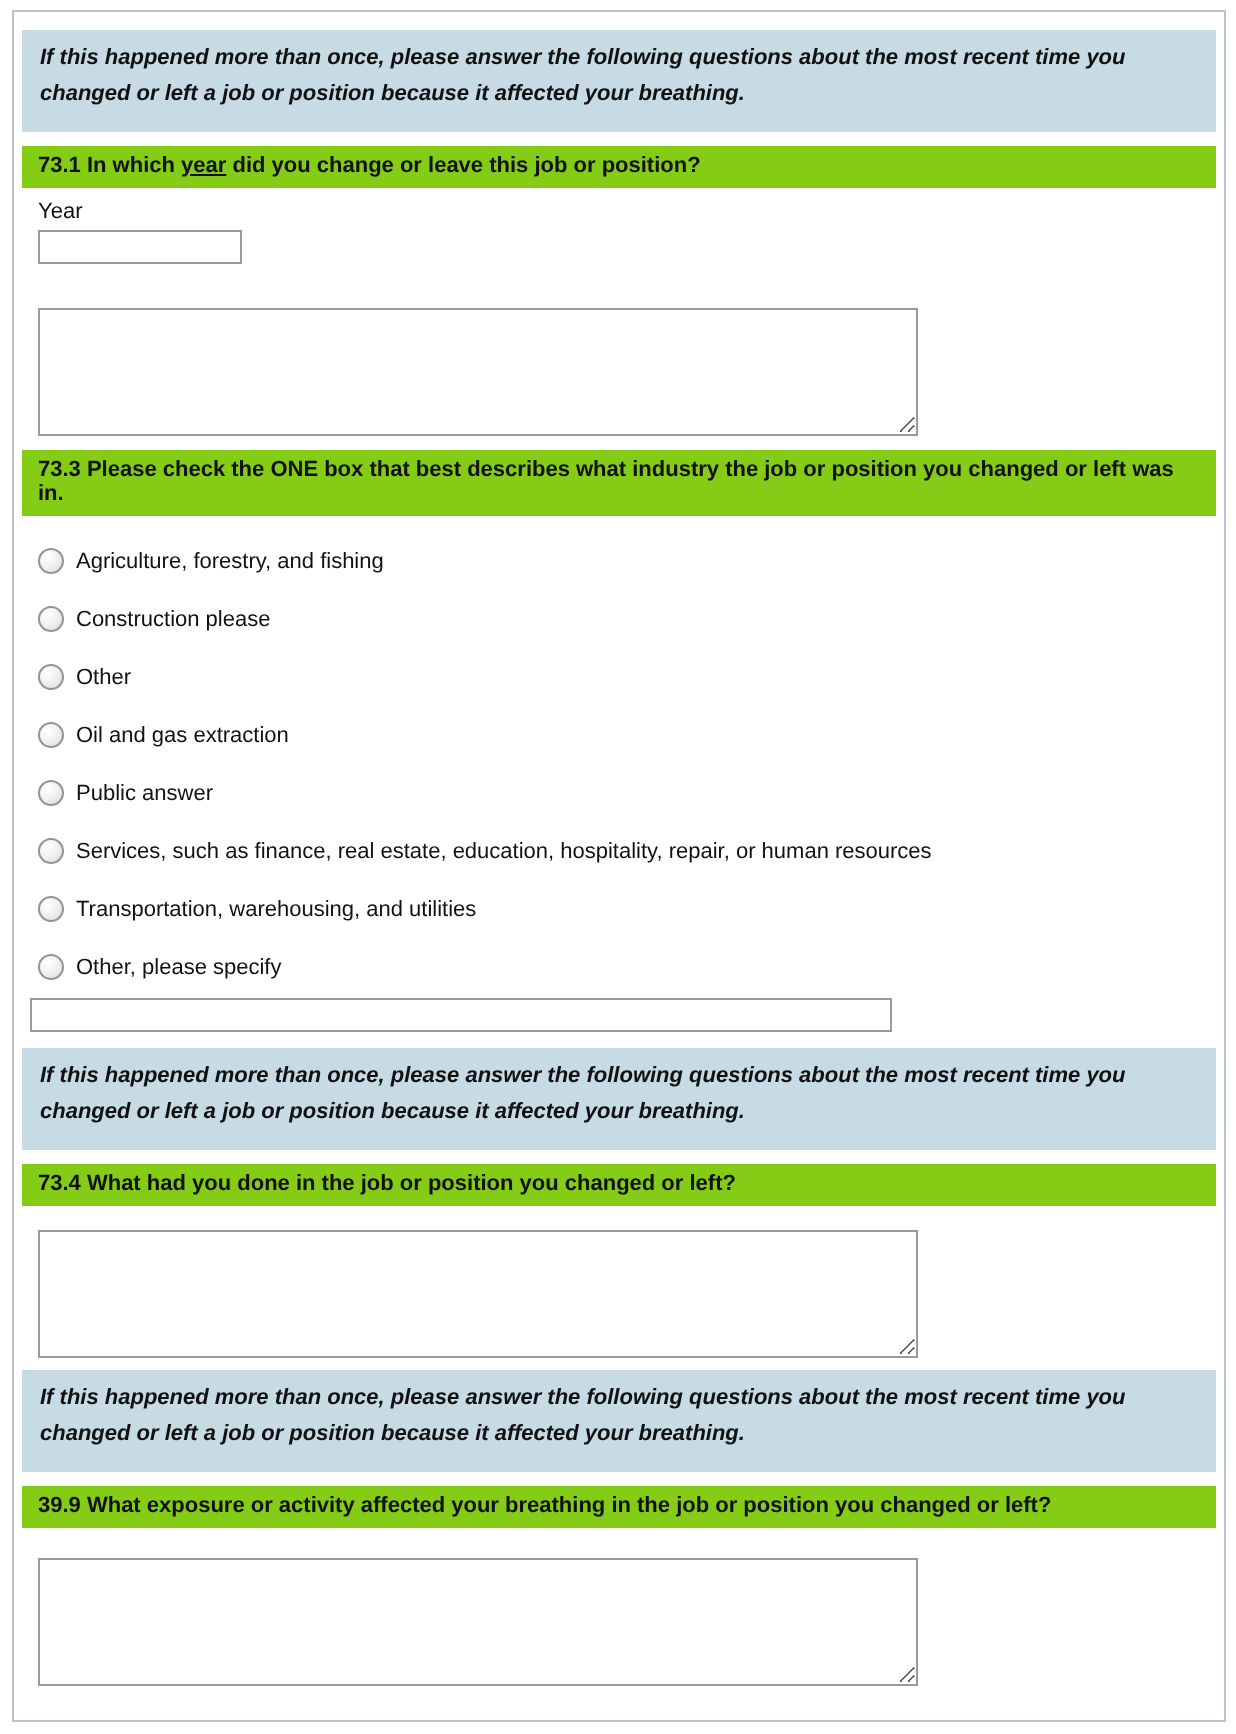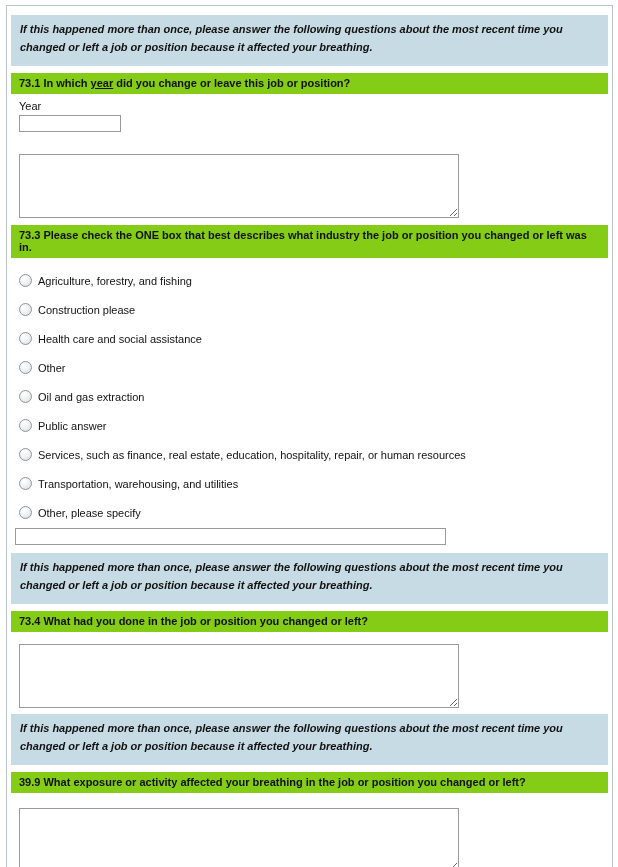--- a/index.html
+++ b/index.html
@@ -116,24 +116,20 @@
     <label class="option-row">
       <input type="radio" name="industry" class="radio" style="">
       <span>Agriculture, forestry, and fishing</span>
     </label>
     <label class="option-row">
       <input type="radio" name="industry" class="radio" style="">
       <span>Construction please</span>
     </label>
     <label class="option-row">
       <input type="radio" name="industry" class="radio" style="">
-      <span>Health care and social assistance</span>
-    </label>
-    <label class="option-row">
-      <input type="radio" name="industry" class="radio" style="">
       <span>Other</span>
     </label>
     <label class="option-row">
       <input type="radio" name="industry" class="radio" style="">
       <span>Oil and gas extraction</span>
     </label>
     <label class="option-row">
       <input type="radio" name="industry" class="radio" style="">
       <span>Public answer</span>
     </label>

